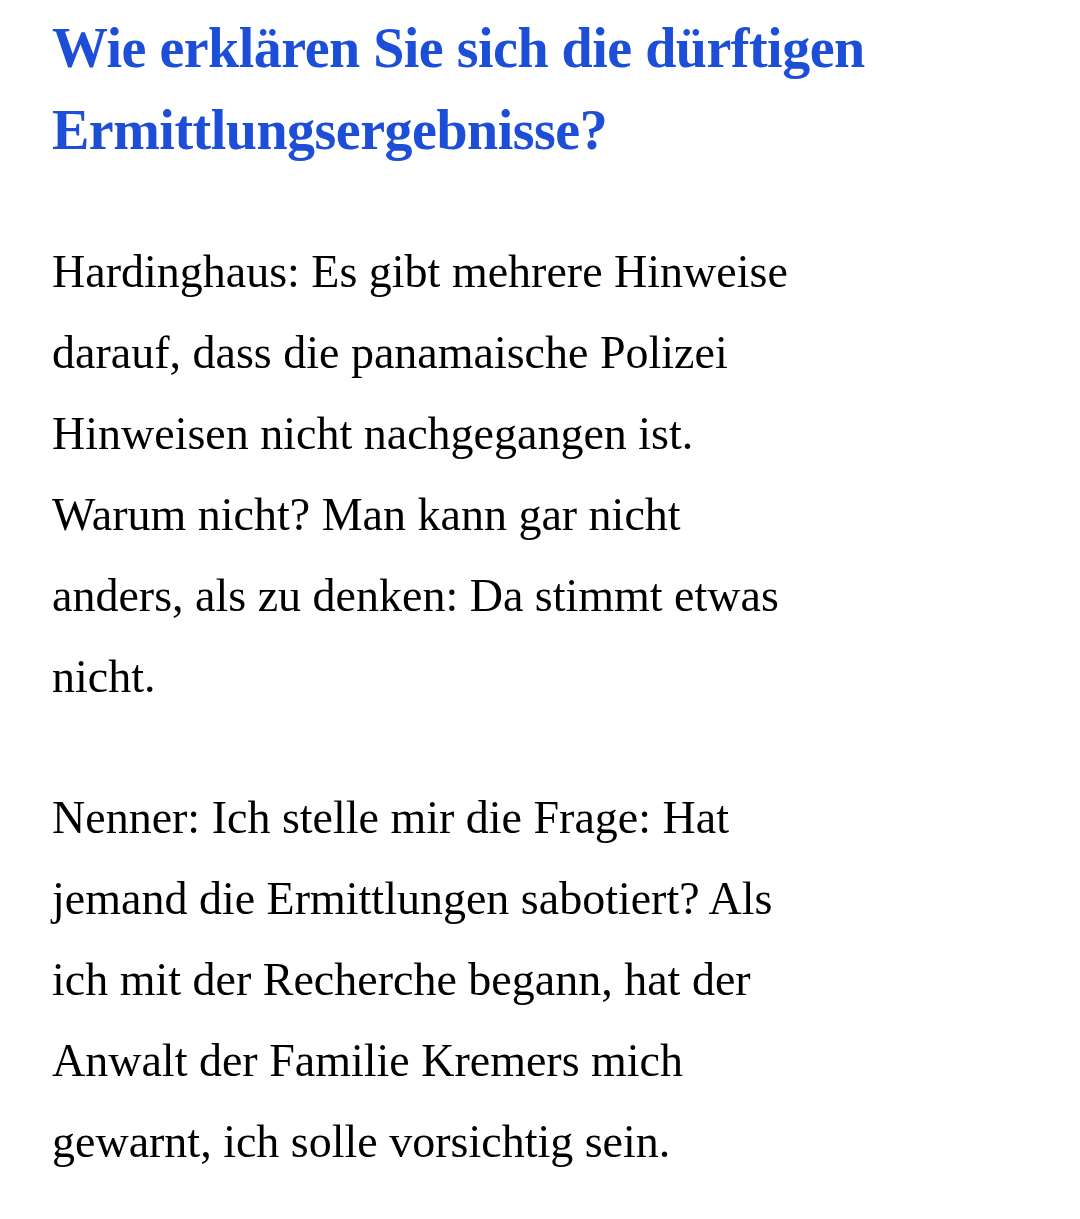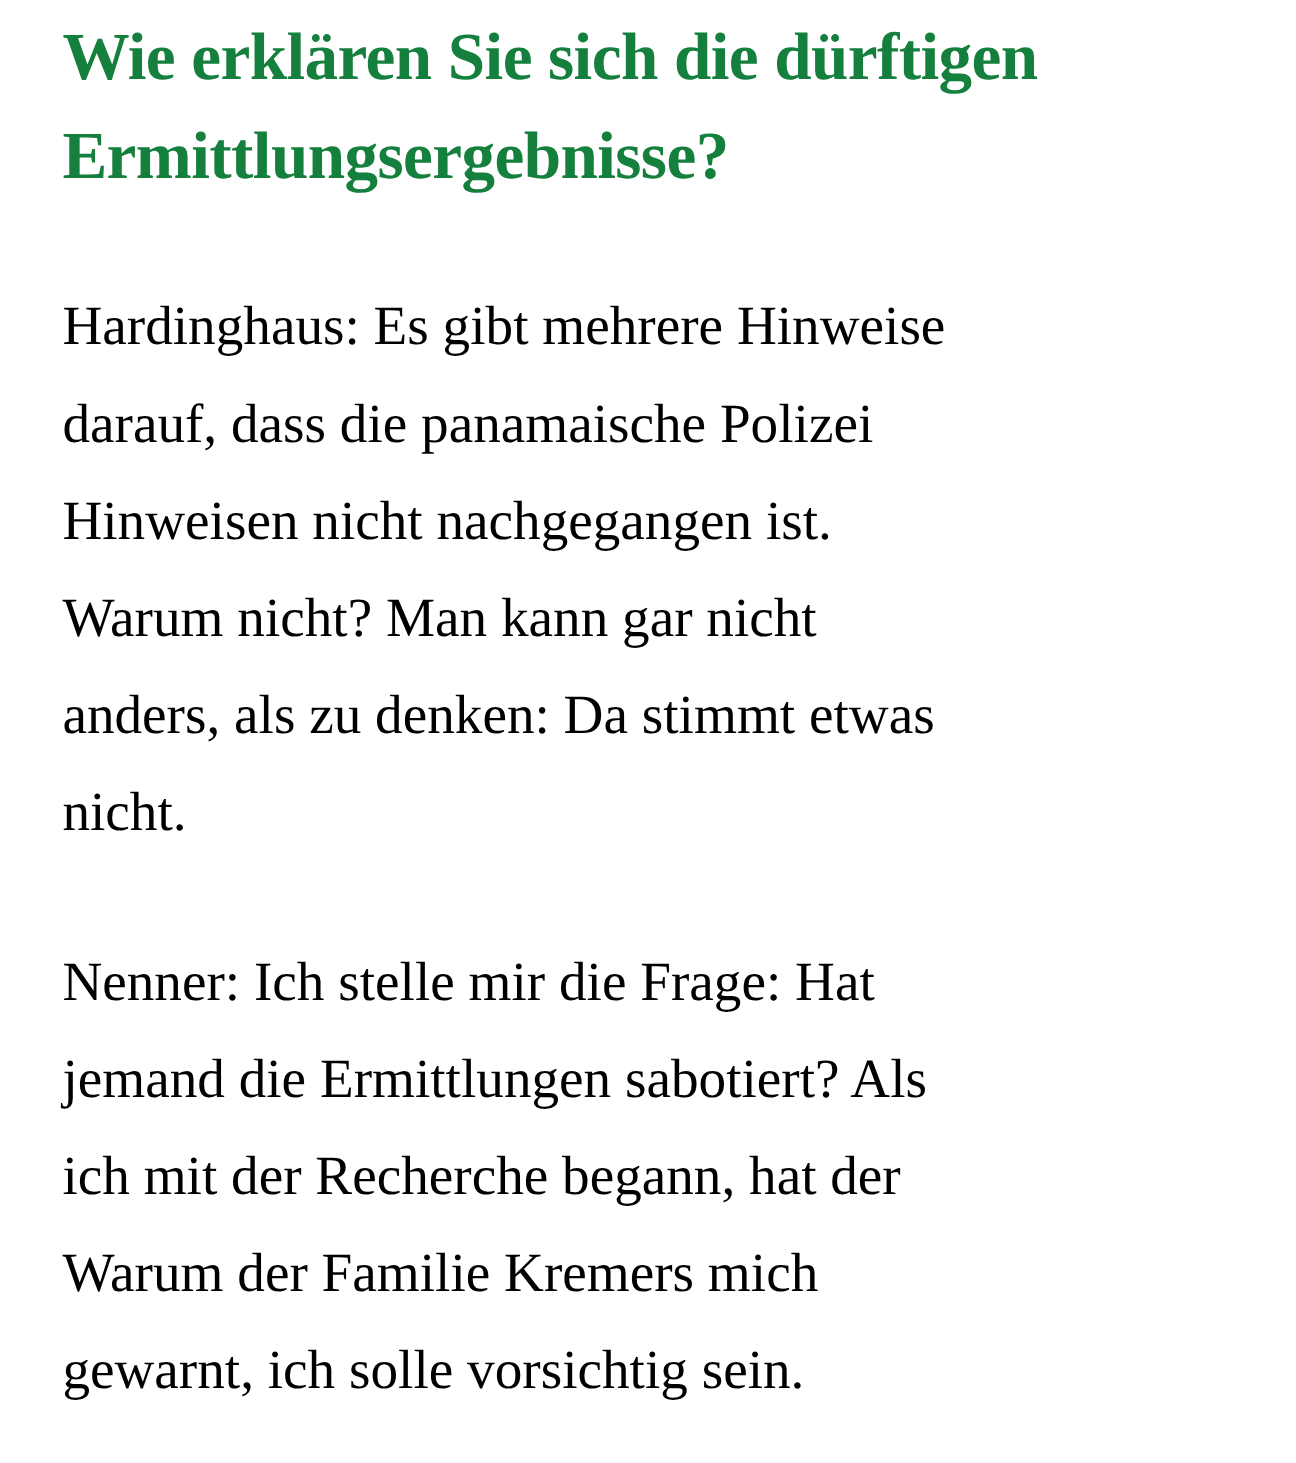--- a/index.html
+++ b/index.html
@@ -18,21 +18,21 @@
     width: 1080px;
     padding: 7px 58px 0 52px;
   }
   .article-heading {
     margin: 0;
     font-family: "Liberation Serif", "DejaVu Serif", serif;
     font-weight: 700;
     font-size: 56px;
     line-height: 82px;
     letter-spacing: -0.5px;
-    color: #15803d;
+    color: #1d4ed8;
     white-space: pre-line;
   }
   .article-paragraph {
     margin: 60px 0 0 0;
     font-family: "Liberation Serif", "DejaVu Serif", serif;
     font-weight: 400;
     font-size: 46px;
     line-height: 81px;
     color: #000000;
     white-space: pre-line;
@@ -49,16 +49,16 @@
   <p class="article-paragraph">Hardinghaus: Es gibt mehrere Hinweise
 darauf, dass die panamaische Polizei
 Hinweisen nicht nachgegangen ist.
 Warum nicht? Man kann gar nicht
 anders, als zu denken: Da stimmt etwas
 nicht.</p>
 
   <p class="article-paragraph">Nenner: Ich stelle mir die Frage: Hat
 jemand die Ermittlungen sabotiert? Als
 ich mit der Recherche begann, hat der
-Warum der Familie Kremers mich
+Anwalt der Familie Kremers mich
 gewarnt, ich solle vorsichtig sein.</p>
 
 </main>
 
 </body></html>

